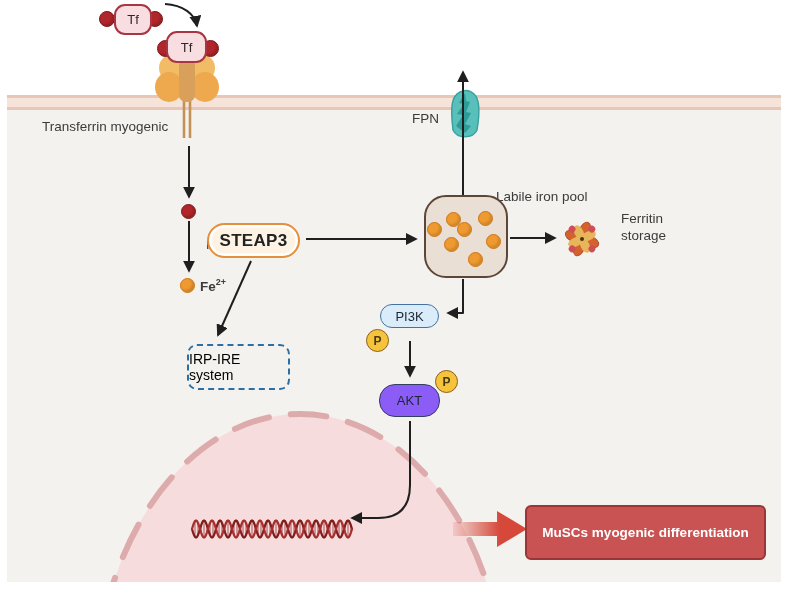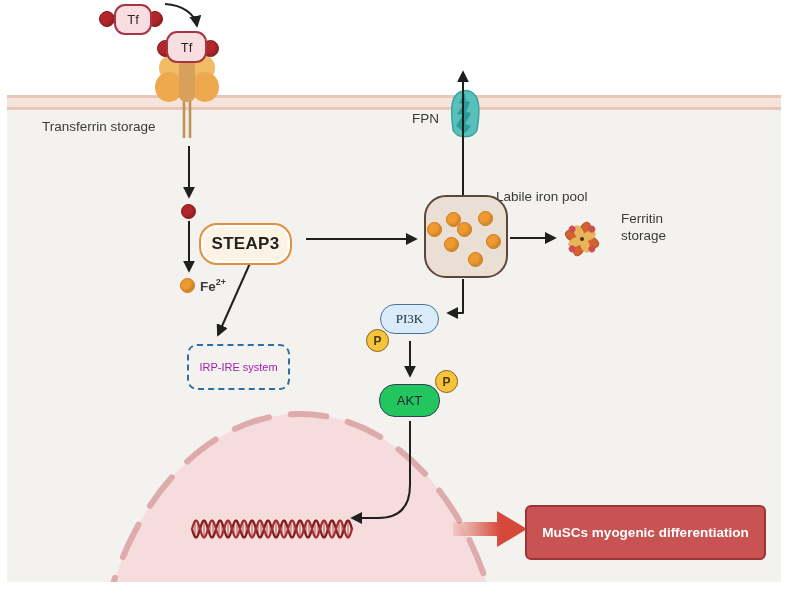--- a/index.html
+++ b/index.html
@@ -8,26 +8,26 @@
   #diagram-svg{position:absolute;left:0;top:0;}
   .lbl{position:absolute;font-size:13.5px;color:#3b3b3b;white-space:nowrap;line-height:1.25;}
   .lbl sup{font-size:9px;}
   .tf-body{position:absolute;background:#f8dde1;border:2px solid #a93442;border-radius:11px;
            display:flex;align-items:center;justify-content:center;font-size:13px;color:#30242a;z-index:3;}
   .iron-sphere{position:absolute;border-radius:50%;background:#b1262b;border:1.5px solid #7c181c;z-index:2;
                box-shadow:inset -2px -2px 2px rgba(0,0,0,.15);}
   .node-box{position:absolute;display:flex;align-items:center;justify-content:center;z-index:3;box-sizing:border-box;}
   .steap3{background:#fdf3e4;border:2.5px solid #e48f3e;border-radius:18px;box-shadow:inset 0 0 0 2.5px #fff;
           font-weight:bold;font-size:17px;color:#222;letter-spacing:.3px;}
-  .irpire{border:2px dashed #2c6fa5;border-radius:10px;font-size:11px;color:#a21caf;background:transparent;}
+  .irpire{border:2px dashed #2c6fa5;border-radius:10px;font-size:14px;color:#000000;background:transparent;}
   .pool{background:#eadfd4;border:2.5px solid #5c4638;border-radius:22px;}
   .pool .fe2dot{position:absolute;width:15px;height:15px;border-radius:50%;background:#ef9a30;border:1.5px solid #cd7619;
                 box-shadow:inset -2px -2px 2px rgba(0,0,0,.12);box-sizing:border-box;}
   .pi3k{background:#daecfa;border:1.8px solid #44739f;border-radius:15px;font-size:13px;color:#1c2733;}
-  .akt{background:#22c55e;border:1.8px solid #333f5e;border-radius:16px;font-size:13px;color:#1c2733;}
+  .akt{background:#8b5cf6;border:1.8px solid #333f5e;border-radius:16px;font-size:13px;color:#1c2733;}
   .pbadge{position:absolute;width:23px;height:23px;border-radius:50%;background:#f6c33c;border:1.6px solid #8a621c;
           display:flex;align-items:center;justify-content:center;font-size:12px;font-weight:bold;color:#4a3a10;
           z-index:4;box-sizing:border-box;}
   .fe-free{position:absolute;width:15px;height:15px;border-radius:50%;z-index:2;box-sizing:border-box;
            box-shadow:inset -2px -2px 2px rgba(0,0,0,.15);}
   .muscs{background:#c95353;border:2px solid #9c3636;border-radius:6px;color:#fff;font-size:13.5px;
          font-weight:600;text-align:left;}
 </style>
 </head>
 <body>
@@ -125,48 +125,48 @@
   <span class="iron-sphere" style="left:147px;top:11px;width:14px;height:14px;"></span>
   <div class="tf-body" style="left:114px;top:4px;width:34px;height:27px;">Tf</div>
 </div>
 
 <div>
   <span class="iron-sphere" style="left:157px;top:40px;width:15px;height:15px;"></span>
   <span class="iron-sphere" style="left:202px;top:40px;width:15px;height:15px;"></span>
   <div class="tf-body" style="left:166px;top:31px;width:37px;height:28px;">Tf</div>
 </div>
 
-<div class="lbl" style="left:42px;top:119px;">Transferrin storage</div>
+<div class="lbl" style="left:42px;top:119px;">Transferrin myogenic</div>
 
 <span class="fe-free" style="left:181px;top:204px;background:#b1262b;border:1.5px solid #7c181c;"></span>
 <div class="lbl" style="left:206px;top:203px;margin-top:32px;"><span>Fe</span><sup>3+</sup></div>
 
 <span class="fe-free" style="left:180px;top:278px;background:#ef9a30;border:1.5px solid #cd7619;"></span>
 <div class="lbl" style="left:200px;top:277px;font-weight:bold;"><span>Fe</span><sup>2+</sup></div>
 
-<div class="node-box steap3" style="left:199px;top:223px;width:93px;height:42px;">STEAP3</div>
+<div class="node-box steap3" style="left:207px;top:223px;width:93px;height:35px;">STEAP3</div>
 
 <div class="node-box irpire" style="left:187px;top:344px;width:103px;height:46px;">IRP-IRE system</div>
 
 <div class="lbl" style="left:412px;top:111px;">FPN</div>
 
 <div class="node-box pool" style="left:424px;top:195px;width:84px;height:83px;">
   <span class="fe2dot" style="left:20px;top:15px;"></span>
   <span class="fe2dot" style="left:52px;top:14px;"></span>
   <span class="fe2dot" style="left:1px;top:25px;"></span>
   <span class="fe2dot" style="left:31px;top:25px;"></span>
   <span class="fe2dot" style="left:18px;top:40px;"></span>
   <span class="fe2dot" style="left:60px;top:37px;"></span>
   <span class="fe2dot" style="left:42px;top:55px;"></span>
 </div>
 <div class="lbl" style="left:496px;top:189px;text-align:center;">Labile iron pool</div>
 
 <div class="lbl" style="left:621px;top:211px;width:62px;white-space:normal;">Ferritin storage</div>
 
-<div class="node-box pi3k" style="left:380px;top:304px;width:59px;height:30px;font-family:Liberation Serif, serif;">PI3K</div>
+<div class="node-box pi3k" style="left:380px;top:304px;width:59px;height:24px;">PI3K</div>
 <div class="pbadge" style="left:366px;top:329px;">P</div>
 
 <div class="node-box akt" style="left:379px;top:384px;width:61px;height:33px;">AKT</div>
 <div class="pbadge" style="left:435px;top:370px;">P</div>
 
 <div class="node-box muscs" style="left:525px;top:505px;width:241px;height:55px;">MuSCs myogenic differentiation</div>
 
 </div>
 
 </body></html>

